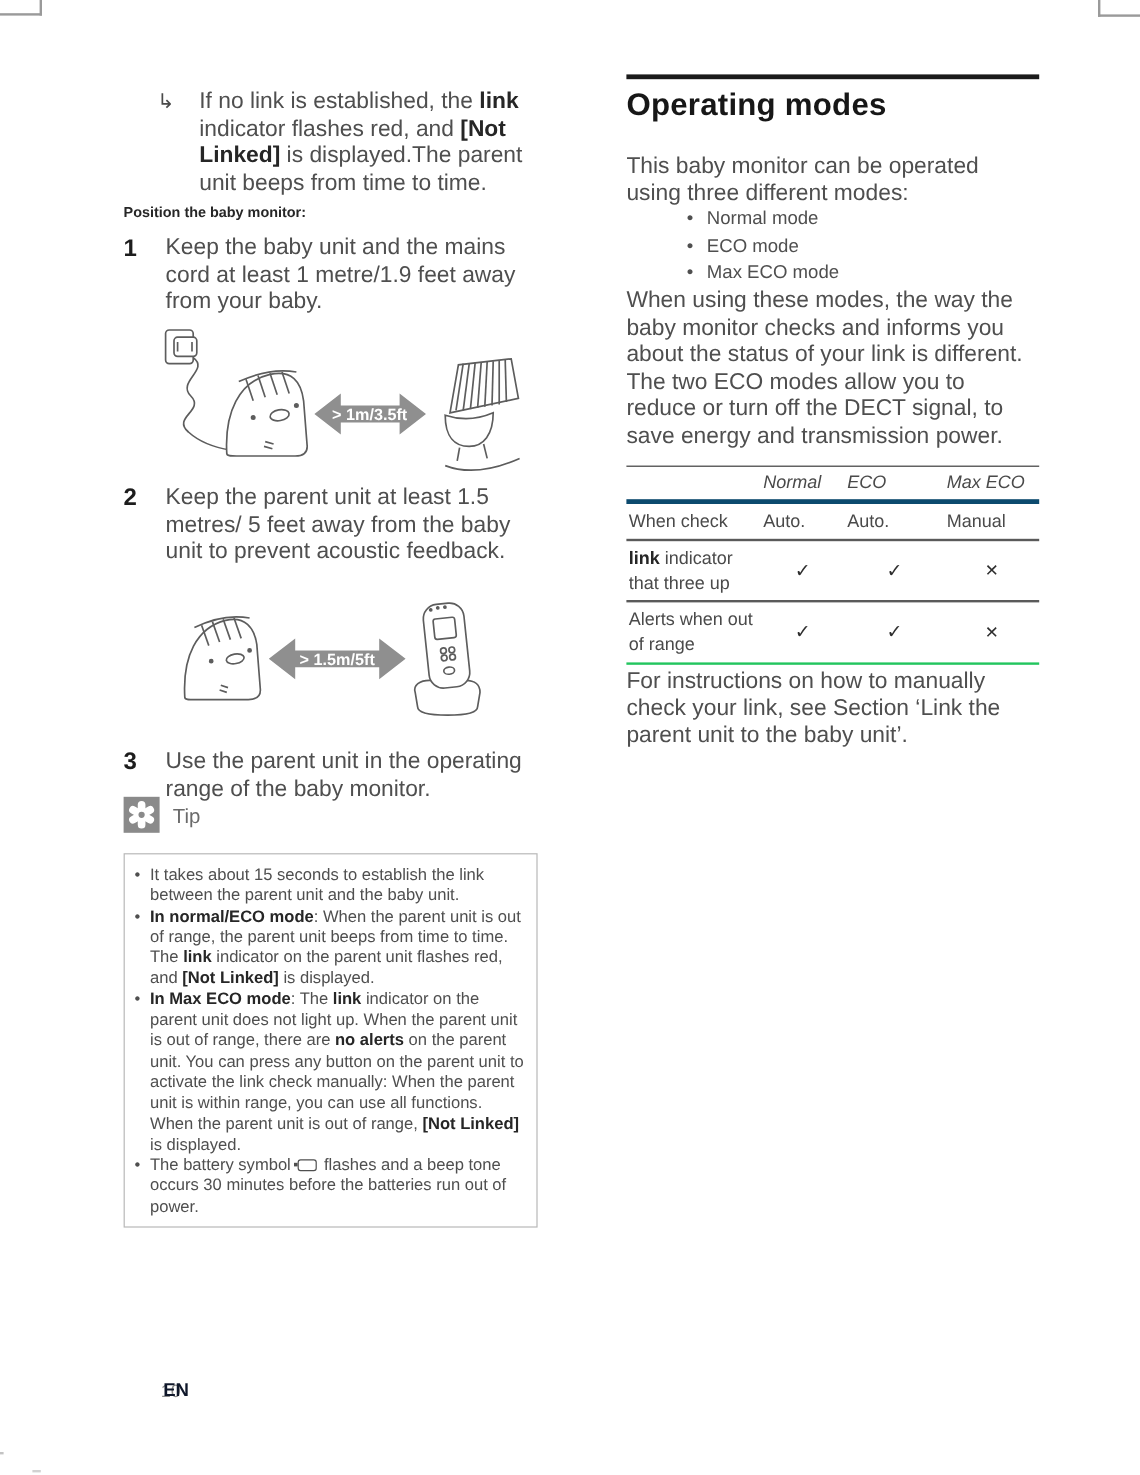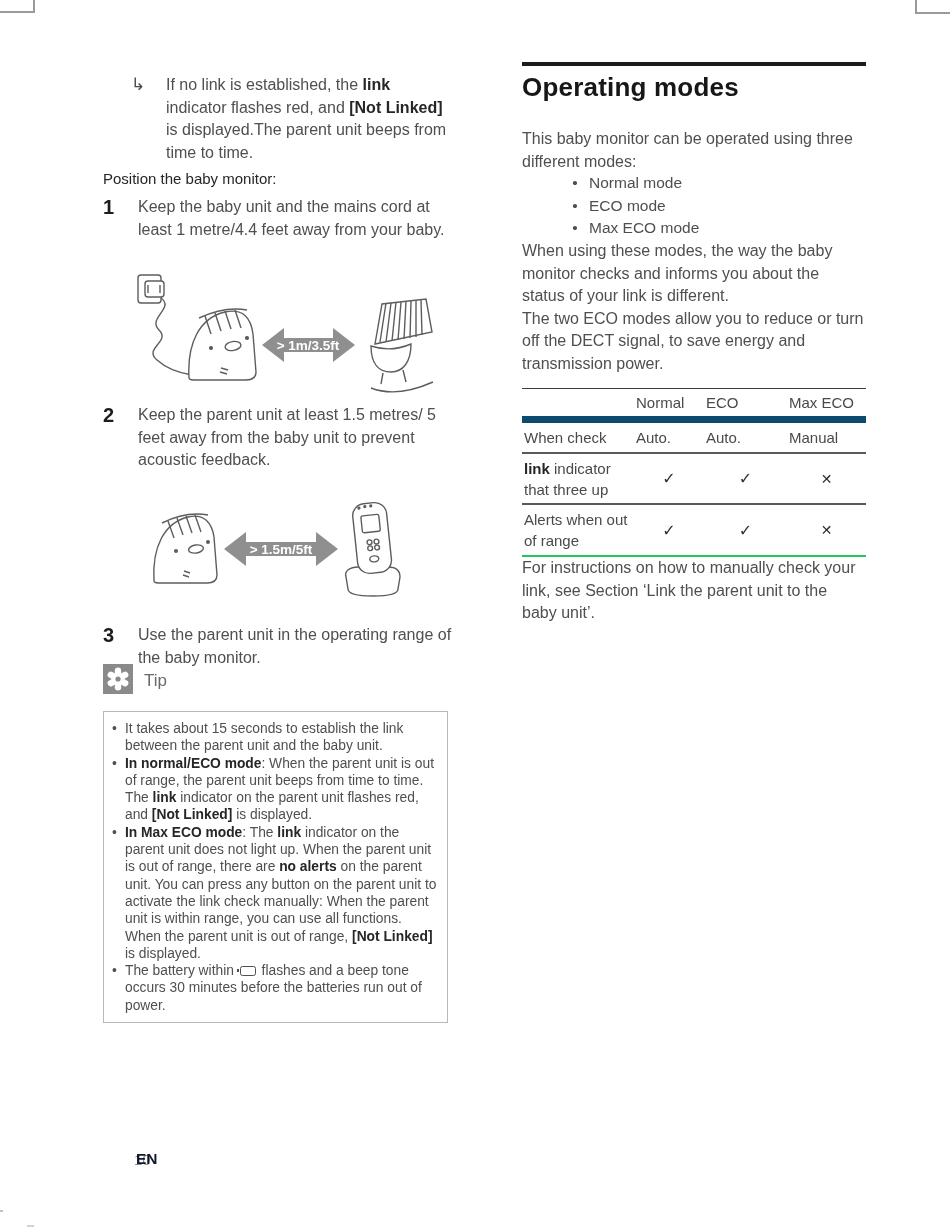--- a/index.html
+++ b/index.html
@@ -1,34 +1,34 @@
 <!DOCTYPE html>
 <html><head>
 <meta charset="utf-8">
 <style>
   html,body{margin:0;padding:0;background:#fff;}
   #page{
     position:relative;width:950px;height:1229px;background:#ffffff;overflow:hidden;
     font-family:"Liberation Sans","DejaVu Sans",sans-serif;color:#4f4f4f;
   }
   .abs{position:absolute;}
-  .body-txt{font-size:16px;line-height:22.5px;color:#4f4f4f;}
+  .body-txt{font-size:19px;line-height:22.5px;color:#4f4f4f;}
   .b{font-weight:bold;color:#262626;}
   
   .crop-tl{left:0;top:0;width:33px;height:11px;border-right:2px solid #9a9a9a;border-bottom:2px solid #9a9a9a;}
   .crop-tr{left:915px;top:0;width:35px;height:12px;border-left:2px solid #9a9a9a;border-bottom:2px solid #9a9a9a;}
   .crop-bl1{left:0;top:1210px;width:3px;height:2px;background:#c3c3c3;}
   .crop-bl2{left:27px;top:1225px;width:7px;height:2px;background:#d2d2d2;}
 
   
   #left-col{left:103px;top:0;width:352px;height:1229px;}
   .callout{left:28px;top:74px;width:320px;display:flex;}
   .callout-marker{width:35px;flex:none;font-size:17px;color:#4a4a4a;line-height:22.5px;}
   .callout-text{flex:1;width:290px;}
-  .pos-heading{left:0;top:170px;font-weight:normal;color:#262626;font-size:15px;}
+  .pos-heading{left:0;top:170px;font-weight:bold;color:#262626;font-size:12px;}
   .step{width:352px;display:flex;}
   .step1{left:0;top:196px;}
   .step2{left:0;top:404px;}
   .step3{left:0;top:624px;}
   .step-num{width:35px;flex:none;font-size:20px;font-weight:bold;color:#1d1d1d;line-height:23px;}
   .step-text{flex:1;}
   .fig1{left:32px;top:272px;}
   .fig2{left:47px;top:497px;}
   svg text.arrow-label{font-family:"Liberation Sans","DejaVu Sans",sans-serif;font-weight:bold;fill:#ffffff;}
   .tip-header{left:0;top:664px;width:345px;height:30px;text-align:center;}
@@ -50,21 +50,21 @@
   .mode-list{left:0;top:172px;width:300px;}
   .mode-item{display:flex;line-height:22.5px;font-size:15.5px;}
   .mode-bullet{width:28px;flex:none;text-align:center;margin-left:39px;}
   .r-para2{left:0;top:240px;width:344px;}
   .r-para2 p{margin:0;}
   .r-outro{left:0;top:557px;width:344px;}
 
   
   .om-table{left:0;top:388px;width:344px;font-size:15px;color:#4a4a4a;}
   .t-row{display:grid;grid-template-columns:112px 70px 83px 79px;align-items:center;}
-  .t-head{height:27px;border-top:1.5px solid #3c3c3c;border-bottom:7px solid #0c4a6e;}
+  .t-head{height:27px;border-top:1.5px solid #3c3c3c;border-bottom:4px solid #0c4a6e;font-style:italic;}
   .t-r1{height:29px;border-bottom:2px solid #5a5a5a;}
   .t-r2{height:49px;border-bottom:2px solid #5a5a5a;}
   .t-r3{height:50px;border-bottom:2px solid #22c55e;}
   .t-cell{padding-left:2px;line-height:21px;}
   .t-glyph{text-align:center;font-size:16px;color:#2e2e2e;}
   .t-glyph.cross{font-weight:bold;font-size:14px;}
 
   
   .footer-pagenum{left:86px;top:1151px;font-size:15px;color:#8a8a8a;margin-left:48px;}
   .footer-lang{left:136px;top:1150px;font-size:15.5px;font-weight:bold;color:#0f172a;}
@@ -83,21 +83,21 @@
 
     <div class="abs callout">
       <span class="callout-marker">↳</span>
       <span class="callout-text body-txt"><span>If no link is established, the </span><span class="b">link</span><span> indicator flashes red, and </span><span class="b">[Not Linked]</span><span> is displayed.The parent unit beeps from time to time.</span></span>
     </div>
 
     <div class="abs pos-heading">Position the baby monitor:</div>
 
     <div class="abs step step1">
       <span class="step-num">1</span>
-      <span class="step-text body-txt">Keep the baby unit and the mains cord at least 1 metre/4.4 feet away from your baby.</span>
+      <span class="step-text body-txt">Keep the baby unit and the mains cord at least 1 metre/1.9 feet away from your baby.</span>
     </div>
 
     <svg class="abs fig1" width="315" height="130" viewBox="0 0 315 130">
       <g stroke="#5d5d5d" stroke-width="1.4" fill="none">
         <path d="M26,26 C40,36 12,46 24,58 C36,70 8,76 22,88 C32,97 44,101 57,103"></path>
         <rect x="3" y="3" width="23" height="28" rx="3" fill="#fff"></rect>
         <rect x="10" y="9" width="19" height="16" rx="3" fill="#fff"></rect>
         <line x1="13" y1="13" x2="13" y2="21"></line>
         <line x1="25" y1="13" x2="25" y2="21"></line>
       </g>
@@ -201,21 +201,21 @@
         <li>
           <span class="tip-bullet">•</span>
           <span class="tip-li-text"><span class="b">In normal/ECO mode</span><span>: When the parent unit is out of range, the parent unit beeps from time to time. The </span><span class="b">link</span><span> indicator on the parent unit flashes red, and </span><span class="b">[Not Linked]</span><span> is displayed.</span></span>
         </li>
         <li>
           <span class="tip-bullet">•</span>
           <span class="tip-li-text"><span class="b">In Max ECO mode</span><span>: The </span><span class="b">link</span><span> indicator on the parent unit does not light up. When the parent unit is out of range, there are </span><span class="b">no alerts</span><span> on the parent unit. You can press any button on the parent unit to activate the link check manually: When the parent unit is within range, you can use all functions. When the parent unit is out of range, </span><span class="b">[Not Linked]</span><span> is displayed.</span></span>
         </li>
         <li>
           <span class="tip-bullet">•</span>
-          <span class="tip-li-text"><span>The battery within </span><span class="inline-icon battery-icon"></span><span> flashes and a beep tone occurs 30 minutes before the batteries run out of power.</span></span>
+          <span class="tip-li-text"><span>The battery symbol </span><span class="inline-icon battery-icon"></span><span> flashes and a beep tone occurs 30 minutes before the batteries run out of power.</span></span>
         </li>
       </ul>
     </div>
   </div>
 
   <div id="right-col" class="abs">
     <div class="abs head-rule"></div>
     <h1 class="abs op-heading" style="margin:0;">Operating modes</h1>
 
     <div class="abs r-para1 body-txt">This baby monitor can be operated using three different modes:</div>

